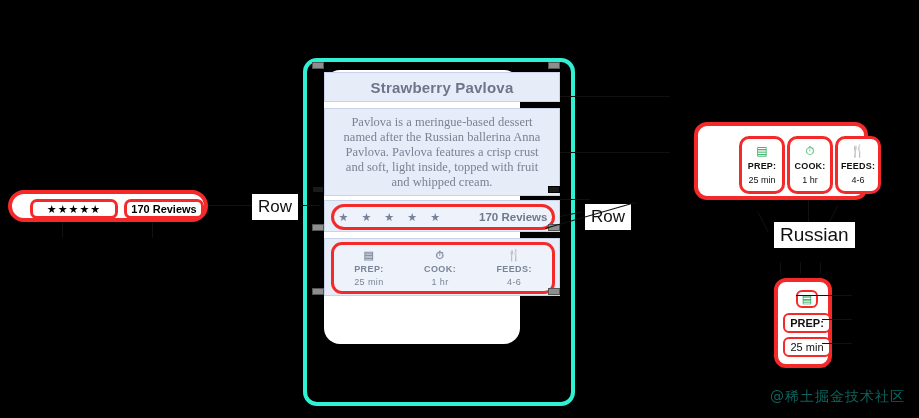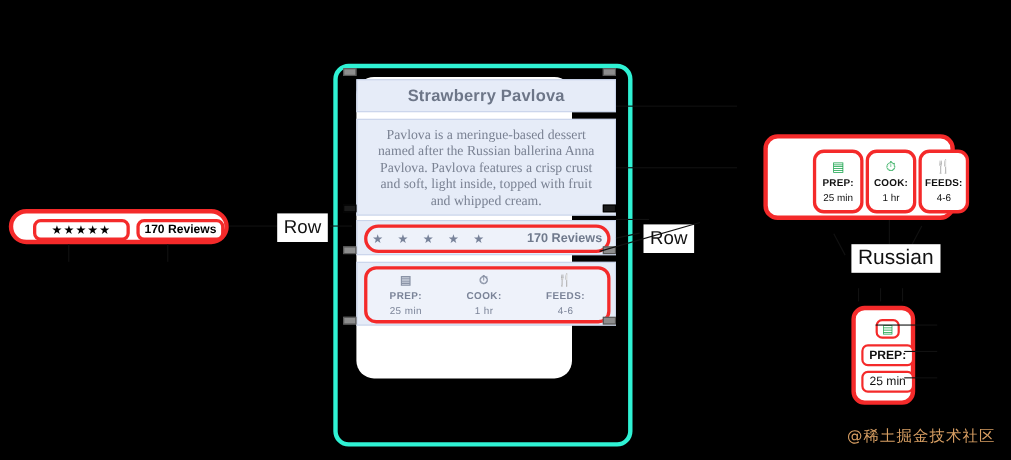--- a/index.html
+++ b/index.html
@@ -122,21 +122,21 @@
   }
   #bd-value{
     position:absolute;left:5px;top:55px;width:48px;height:20px;
     border:2px solid #f42a2a;border-radius:6px;background:#fff;
     box-sizing:border-box;display:flex;align-items:center;justify-content:center;
     font-size:11px;color:#111;
   }
 
   
   #watermark{
-    position:absolute;right:14px;bottom:12px;color:#fdba74;
+    position:absolute;right:14px;bottom:12px;color:#0f766e;
     font-size:14px;letter-spacing:1px;opacity:.85;
     font-family:"DejaVu Sans", sans-serif;
   }
 </style>
 </head>
 <body>
 
 <div class="stage">
 
   <div class="abs" id="phone-frame">

